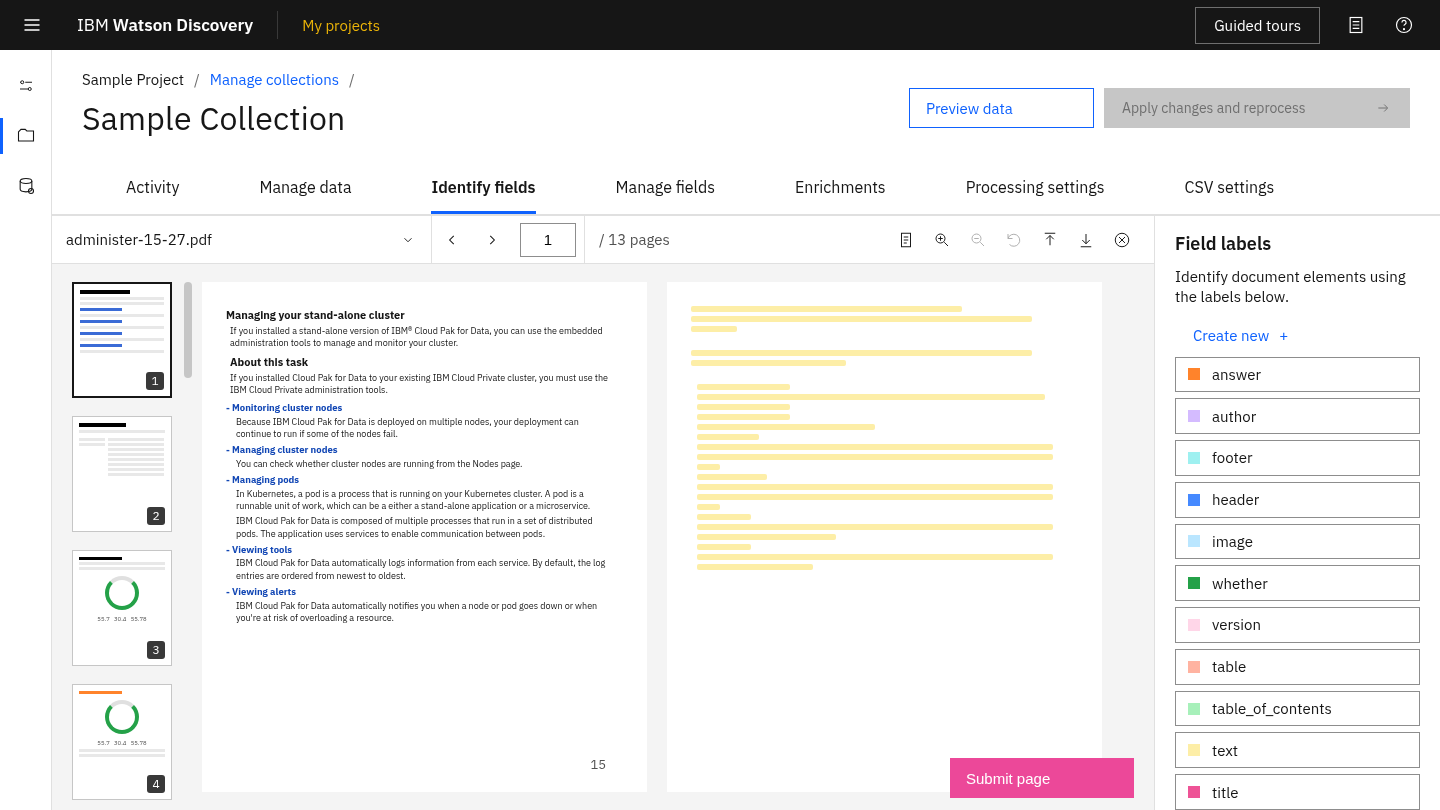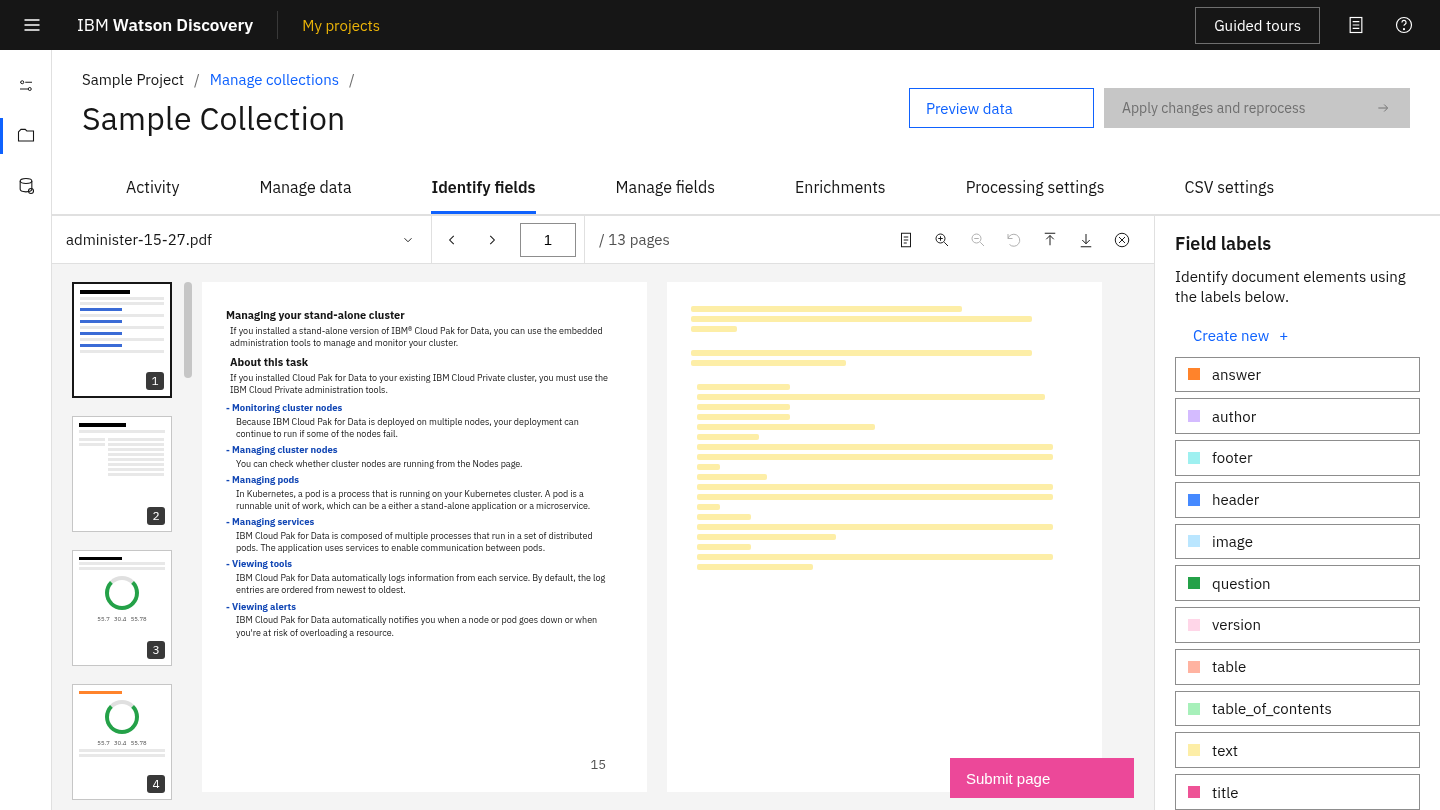--- a/index.html
+++ b/index.html
@@ -498,21 +498,20 @@
             <h4>Managing your stand-alone cluster</h4>
             <div class="small">If you installed a stand-alone version of IBM® Cloud Pak for Data, you can use the embedded administration tools to manage and monitor your cluster.</div>
             <h5>About this task</h5>
             <div class="small">If you installed Cloud Pak for Data to your existing IBM Cloud Private cluster, you must use the IBM Cloud Private administration tools.</div>
             <div class="link">- Monitoring cluster nodes</div>
             <div class="desc">Because IBM Cloud Pak for Data is deployed on multiple nodes, your deployment can continue to run if some of the nodes fail.</div>
             <div class="link">- Managing cluster nodes</div>
             <div class="desc">You can check whether cluster nodes are running from the Nodes page.</div>
             <div class="link">- Managing pods</div>
             <div class="desc">In Kubernetes, a pod is a process that is running on your Kubernetes cluster. A pod is a runnable unit of work, which can be a either a stand-alone application or a microservice.</div>
-            <div class="link">- Managing services</div>
             <div class="desc">IBM Cloud Pak for Data is composed of multiple processes that run in a set of distributed pods. The application uses services to enable communication between pods.</div>
             <div class="link">- Viewing tools</div>
             <div class="desc">IBM Cloud Pak for Data automatically logs information from each service. By default, the log entries are ordered from newest to oldest.</div>
             <div class="link">- Viewing alerts</div>
             <div class="desc">IBM Cloud Pak for Data automatically notifies you when a node or pod goes down or when you're at risk of overloading a resource.</div>
             <div class="pno">15</div>
           </div>
           <div class="page page2">
             <div class="hl" style="width:70%"></div>
             <div class="hl" style="width:88%"></div>
@@ -572,21 +571,21 @@
           <div class="label">
             <div class="swatch" style="background: rgb(69, 137, 255);"></div>
             <span>header</span>
           </div>
           <div class="label">
             <div class="swatch" style="background: rgb(186, 230, 255);"></div>
             <span>image</span>
           </div>
           <div class="label">
             <div class="swatch" style="background: rgb(36, 161, 72);"></div>
-            <span>question</span>
+            <span>whether</span>
           </div>
           <div class="label">
             <div class="swatch" style="background: rgb(255, 214, 232);"></div>
             <span>version</span>
           </div>
           <div class="label">
             <div class="swatch" style="background: rgb(255, 179, 161);"></div>
             <span>table</span>
           </div>
           <div class="label">

